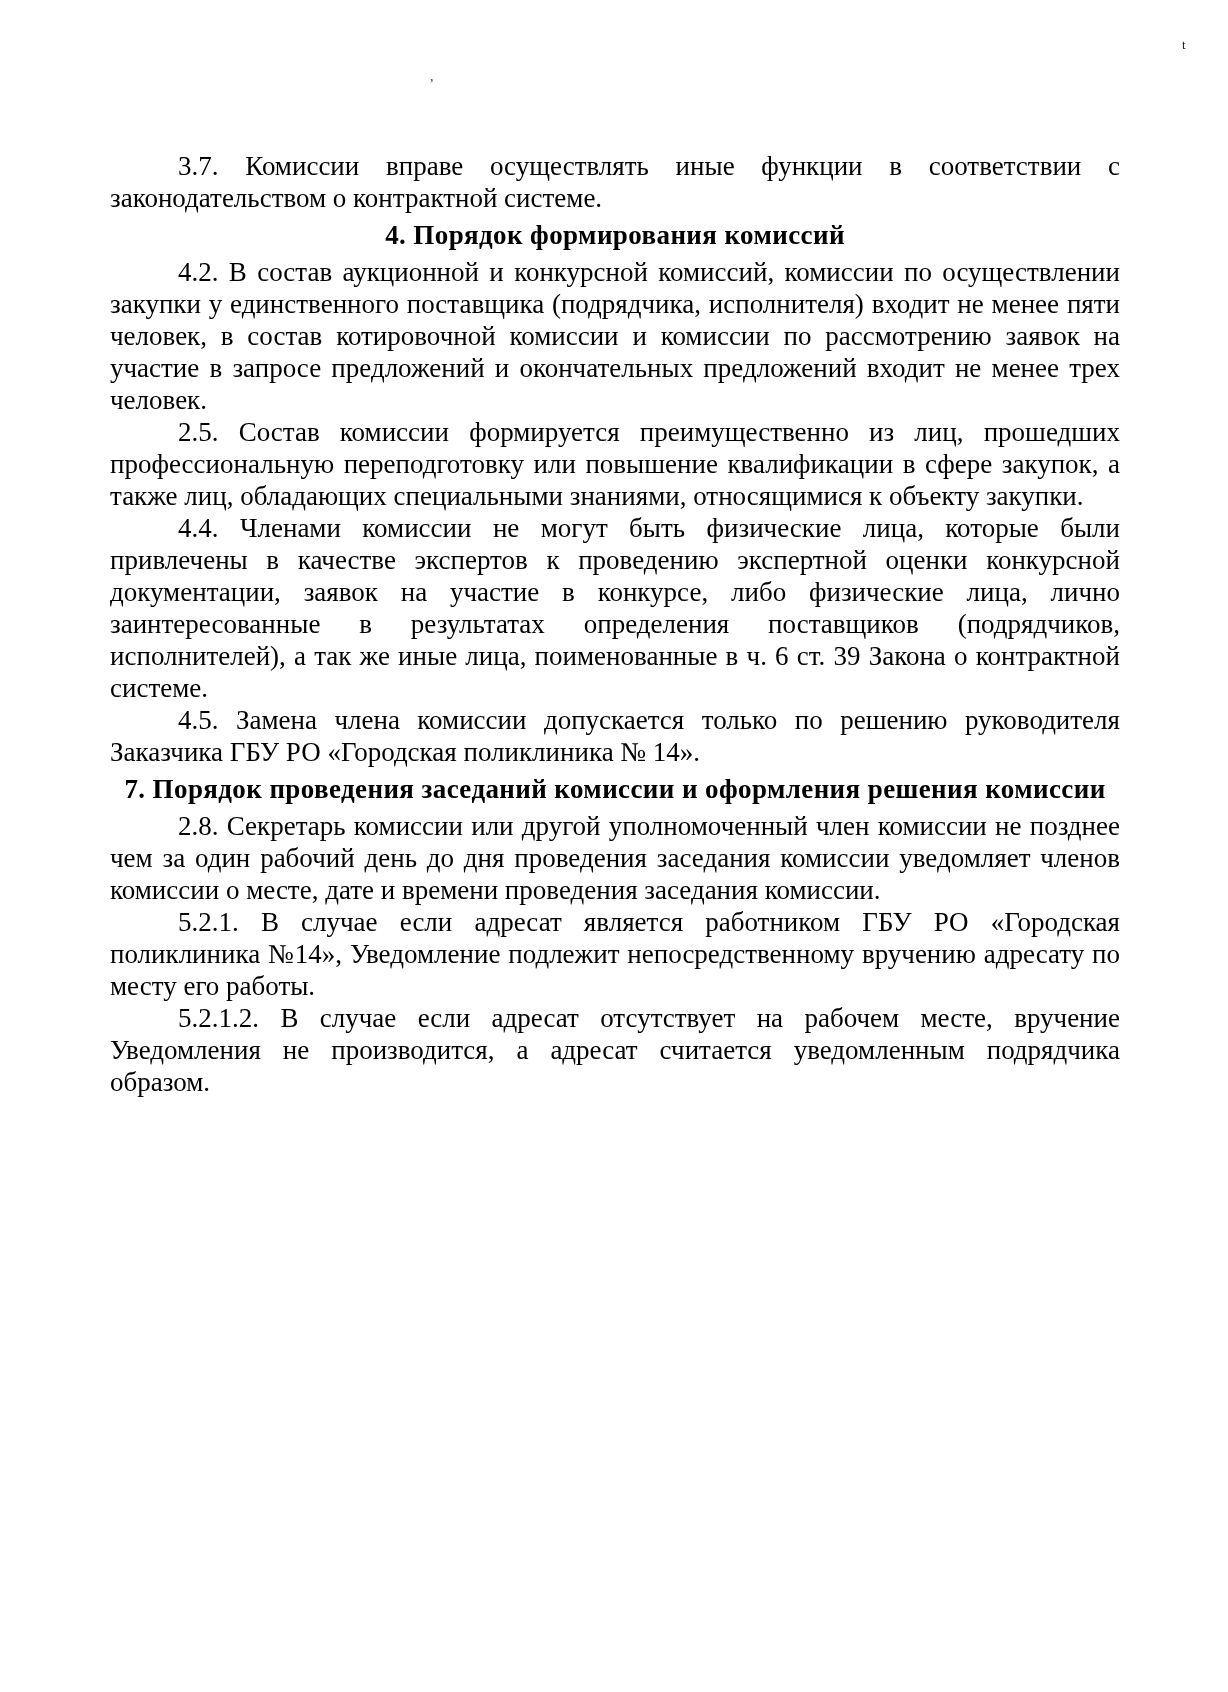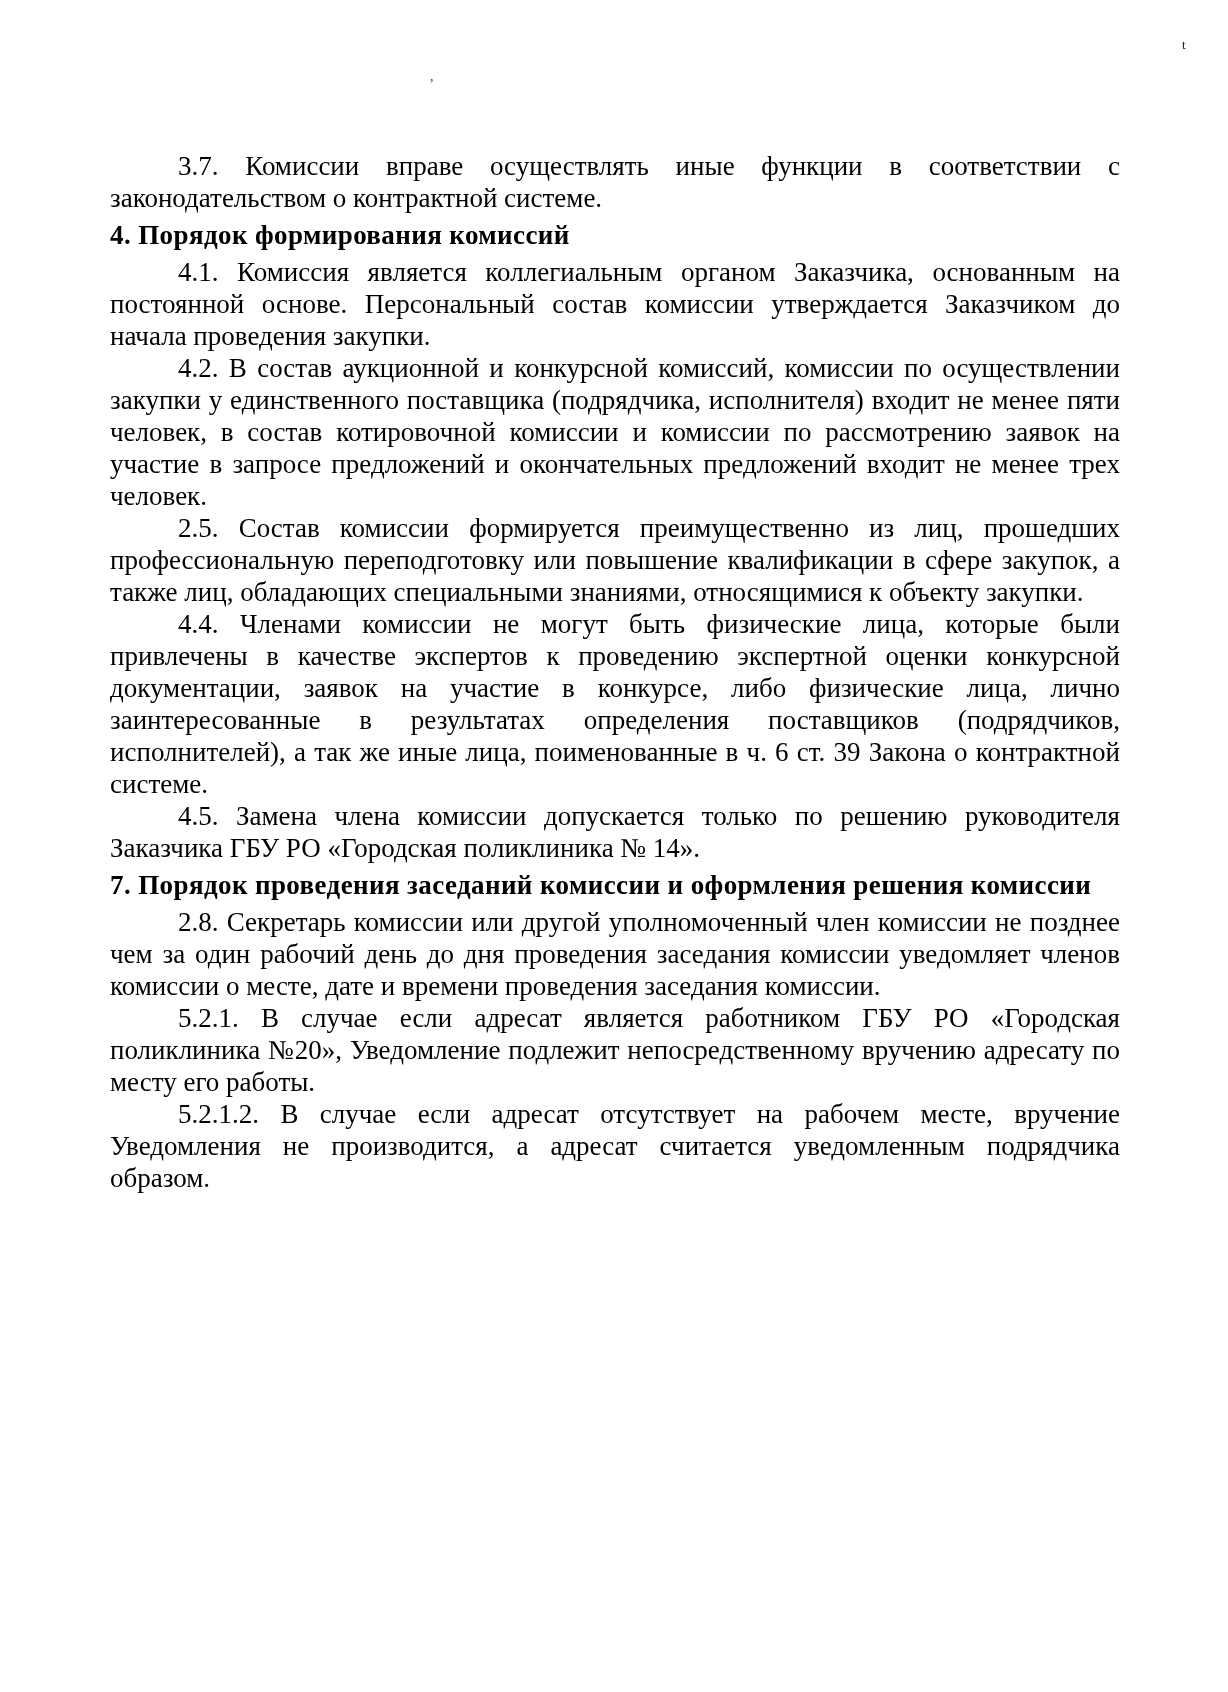--- a/index.html
+++ b/index.html
@@ -27,20 +27,21 @@
   }
   .doc-body p {
     margin: 0;
     padding: 0;
   }
   p.paragraph {
     text-indent: 68px;
     font-family: Liberation Serif, serif;
   }
   p.heading {
+    text-align: center;
     font-weight: bold;
     text-indent: 0;
     margin: 5px 0;
     letter-spacing: 0.4px;
   }
   .bold {
     font-weight: bold;
   }
   .artifact {
     position: absolute;
@@ -62,23 +63,22 @@
 </style>
 </head>
 <body>
 
 <div class="page">
   <span class="artifact speck-upper-left">,</span>
   <span class="artifact speck-top-right">t</span>
   <div class="doc-body">
       <p class="paragraph"><span>3.7. Комиссии вправе осуществлять иные функции в соответствии с законодательством о контрактной системе.</span></p>
       <p class="heading"><span>4. Порядок формирования комиссий</span></p>
-      <p class="paragraph"><span>4.1. Комиссия является коллегиальным органом Заказчика, основанным на постоянной основе. Персональный состав комиссии утверждается Заказчиком до начала проведения закупки.</span></p>
       <p class="paragraph"><span>4.2. В состав аукционной и конкурсной комиссий, комиссии по осуществлении закупки у единственного поставщика (подрядчика, исполнителя) входит не менее пяти человек, в состав котировочной комиссии и комиссии по рассмотрению заявок на участие в запросе предложений и окончательных предложений входит не менее трех человек.</span></p>
       <p class="paragraph"><span>2.5. Состав комиссии формируется преимущественно из лиц, прошедших профессиональную переподготовку или повышение квалификации в сфере закупок, а также лиц, обладающих специальными знаниями, относящимися к объекту закупки.</span></p>
       <p class="paragraph"><span>4.4. Членами комиссии не могут быть физические лица, которые были привлечены в качестве экспертов к проведению экспертной оценки конкурсной документации, заявок на участие в конкурсе, либо физические лица, лично заинтересованные в результатах определения поставщиков (подрядчиков, исполнителей), а так же иные лица, поименованные в ч. 6 ст. 39 Закона о контрактной системе.</span></p>
       <p class="paragraph"><span>4.5. Замена члена комиссии допускается только по решению руководителя Заказчика ГБУ РО «Городская поликлиника № 14».</span></p>
       <p class="heading"><span>7. Порядок проведения заседаний комиссии и оформления решения комиссии</span></p>
       <p class="paragraph"><span>2.8. Секретарь комиссии или другой уполномоченный член комиссии не позднее чем за один рабочий день до дня проведения заседания комиссии уведомляет членов комиссии о месте, дате и времени проведения заседания комиссии.</span></p>
-      <p class="paragraph"><span>5.2.1. В случае если адресат является работником ГБУ РО «Городская поликлиника №20», Уведомление подлежит непосредственному вручению адресату по месту его работы.</span></p>
+      <p class="paragraph"><span>5.2.1. В случае если адресат является работником ГБУ РО «Городская поликлиника №14», Уведомление подлежит непосредственному вручению адресату по месту его работы.</span></p>
       <p class="paragraph"><span>5.2.1.2. В случае если адресат отсутствует на рабочем месте, вручение Уведомления не производится, а адресат считается уведомленным подрядчика образом.</span></p>
     </div>
 </div>
 
 </body></html>

